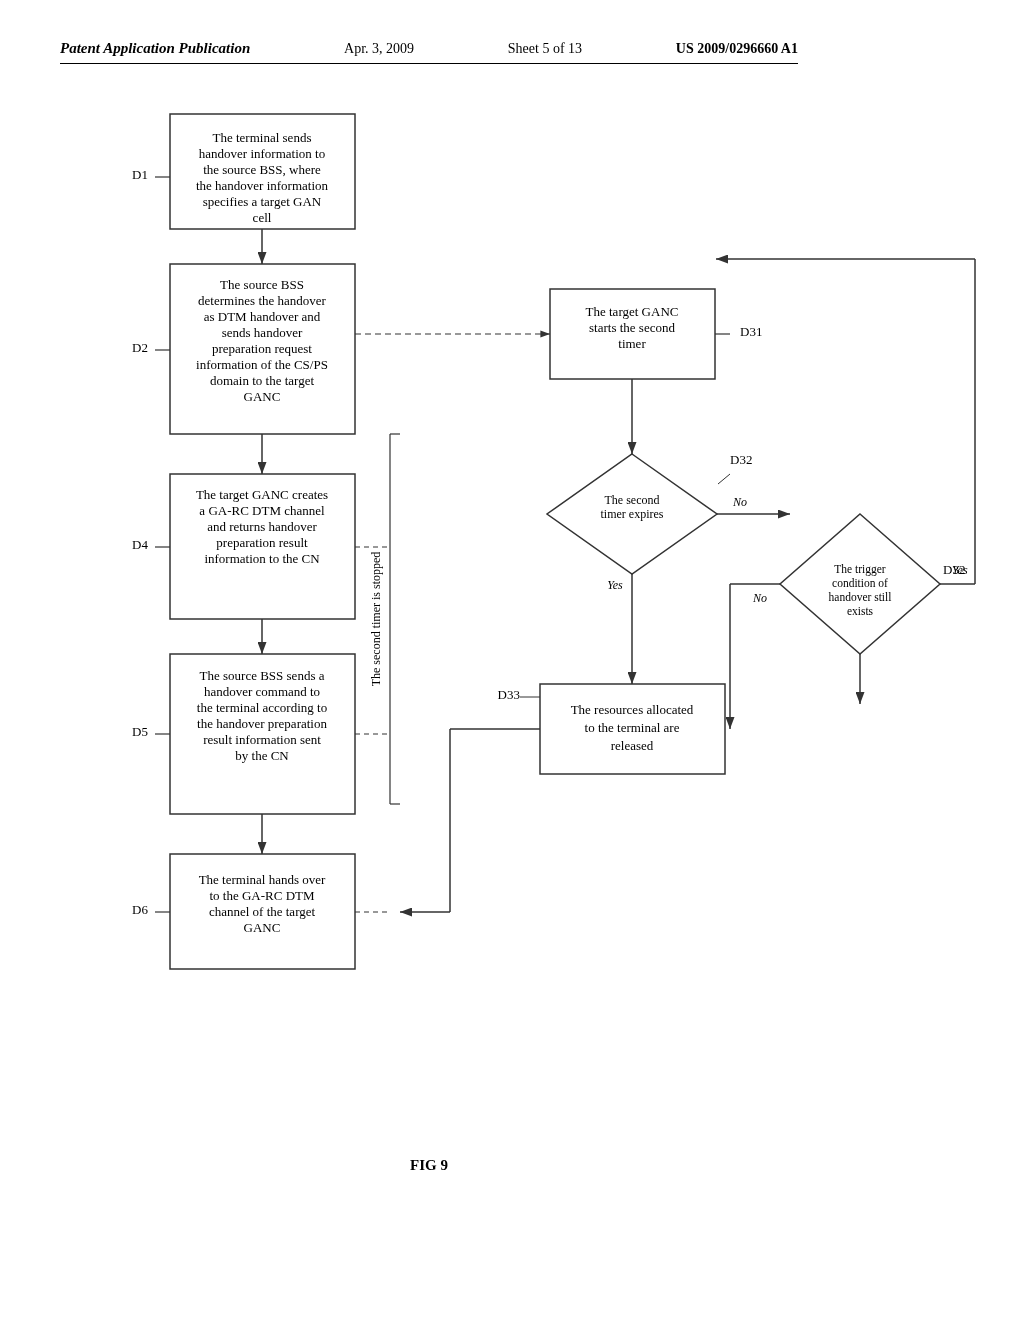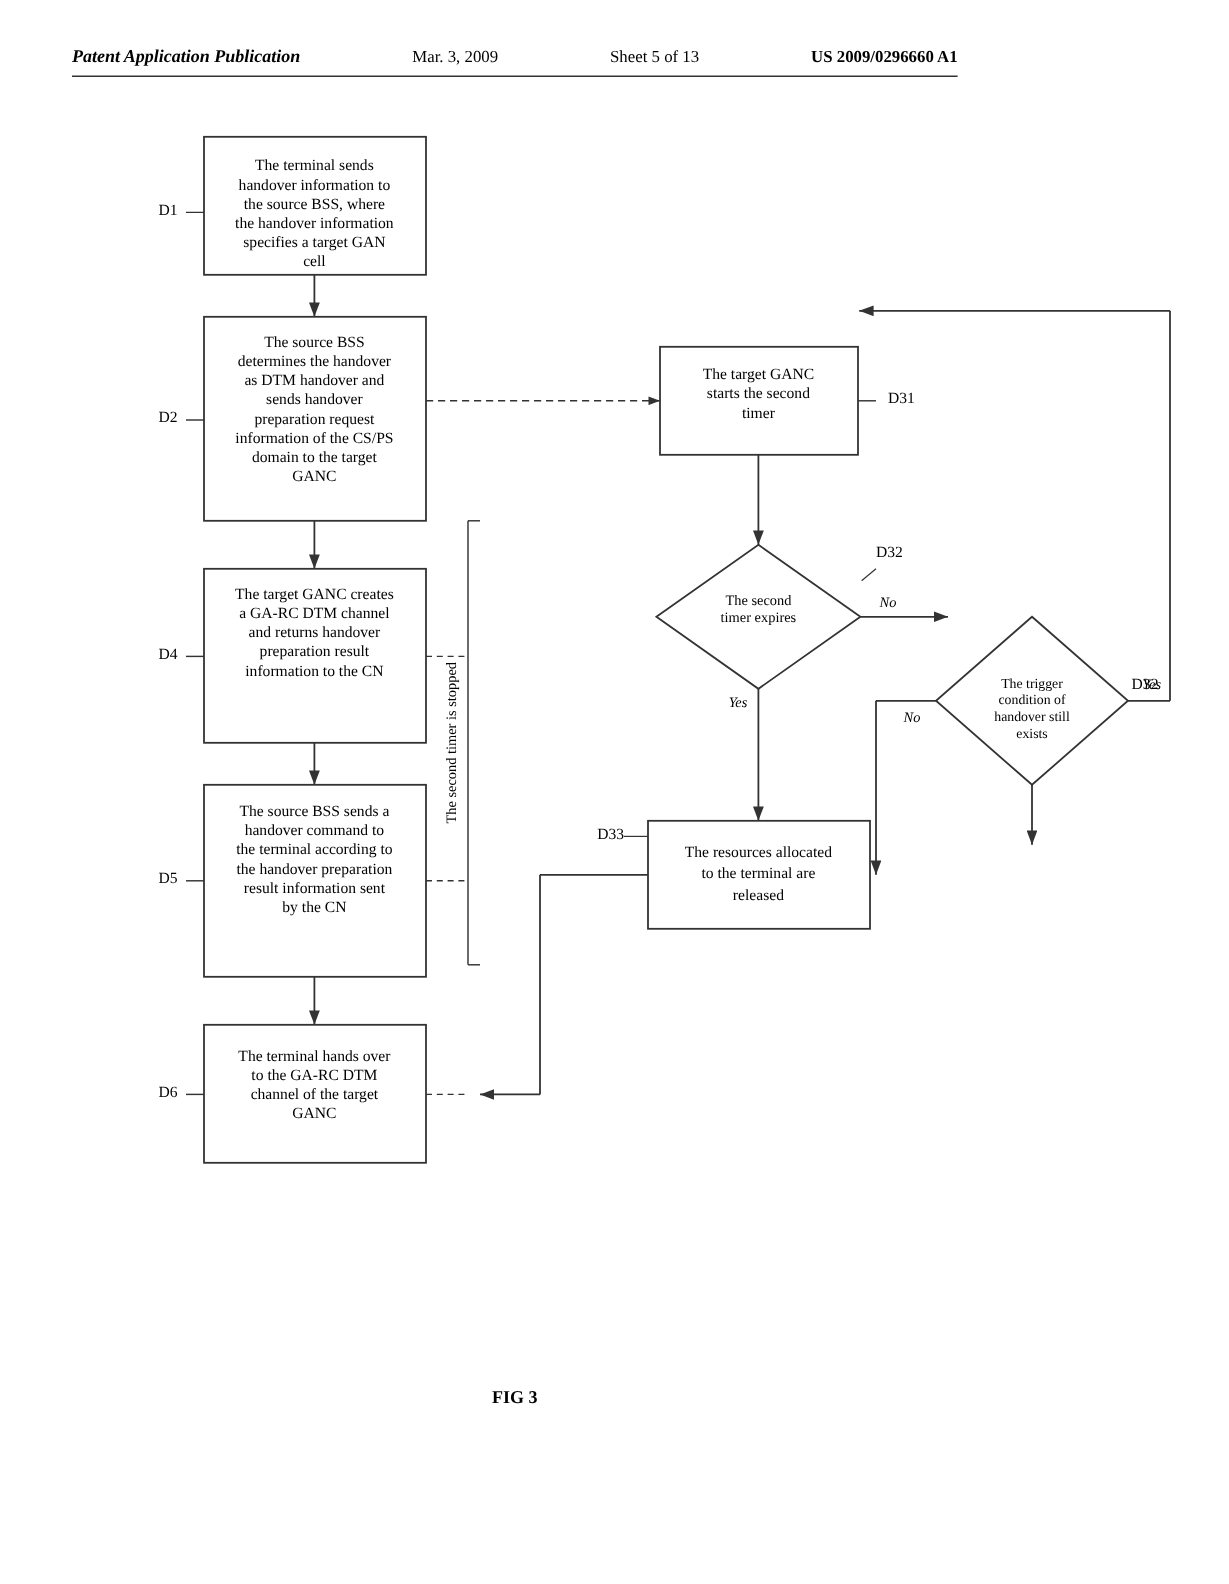--- a/index.html
+++ b/index.html
@@ -52,21 +52,21 @@
       font-weight: bold;
     }
   </style>
 </head>
 <body>
 
 <div class="page">
 
   <div class="header">
     <span class="header-left">Patent Application Publication</span>
-    <span class="header-center">Mar. 3, 2009</span>
+    <span class="header-center">Apr. 3, 2009</span>
     <span class="header-center">Sheet 5 of 13</span>
     <span class="header-right">US 2009/0296660 A1</span>
   </div>
 
   <div class="diagram-area">
     <svg width="900" height="1100" viewBox="0 0 900 1100" xmlns="http://www.w3.org/2000/svg" style="position:absolute;left:20px;top:0;">
       <defs>
         <marker id="arrowhead" markerWidth="8" markerHeight="6" refX="8" refY="3" orient="auto">
           <polygon points="0 0, 8 3, 0 6" fill="#333"></polygon>
         </marker>
@@ -200,15 +200,15 @@
       <line x1="75" y1="828" x2="90" y2="828" stroke="#333" stroke-width="1.2"></line>
 
       <line x1="275" y1="828" x2="308" y2="828" stroke="#333" stroke-width="1.2" stroke-dasharray="5,4"></line>
 
       <line x1="460" y1="645" x2="370" y2="645" stroke="#333" stroke-width="1.5"></line>
       <line x1="370" y1="645" x2="370" y2="828" stroke="#333" stroke-width="1.5"></line>
       <line x1="370" y1="828" x2="320" y2="828" stroke="#333" stroke-width="1.5" marker-end="url(#arrowhead)"></line>
 
     </svg>
 
-    <div class="fig-caption">FIG 3</div>
+    <div class="fig-caption">FIG 9</div>
   </div>
 </div>
 
 </body></html>

